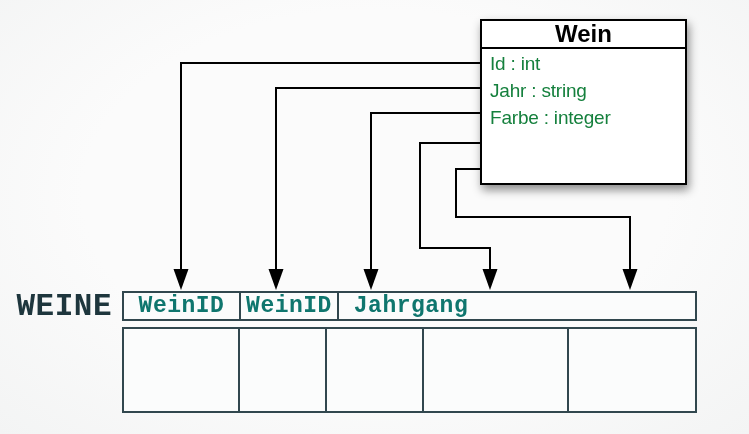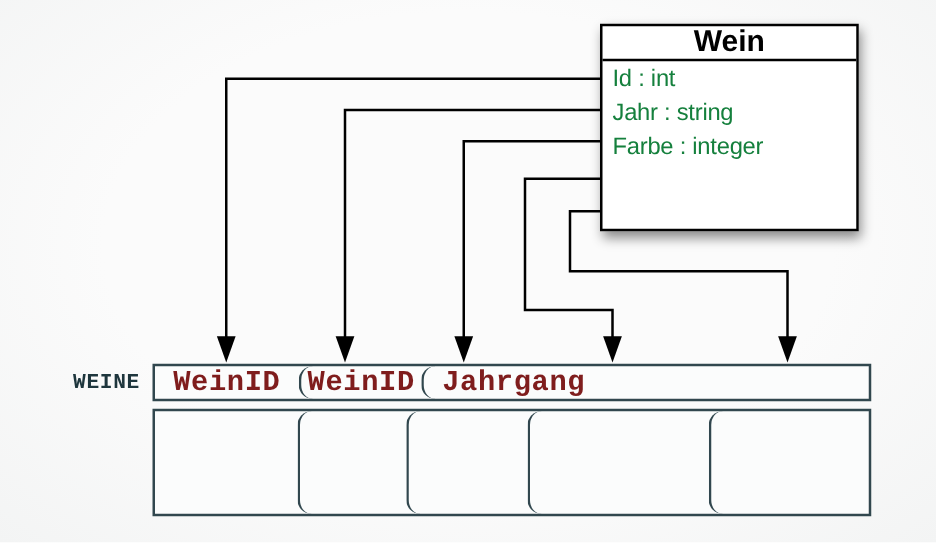--- a/index.html
+++ b/index.html
@@ -62,36 +62,35 @@
     border-left: 2px solid #31474e;
     flex-grow: 0;
     flex-shrink: 1;
     display: flex;
     align-items: center;
     justify-content: center;
     font-family: "Liberation Mono", "DejaVu Sans Mono", monospace;
     font-weight: bold;
     font-size: 23px;
     letter-spacing: 0.5px;
-    color: #7f1d1d;
+    color: #0f766e;
     overflow: hidden;
-    border-radius: 11px;
   }
   .cell:first-child {
     border-left: none;
   }
   .table-label {
     position: absolute;
     box-sizing: border-box;
     display: flex;
     align-items: center;
     justify-content: flex-end;
     font-family: "Liberation Mono", "DejaVu Sans Mono", monospace;
     font-weight: bold;
-    font-size: 17px;
+    font-size: 31px;
     letter-spacing: 0.5px;
     color: #1e363d;
   }
 </style>
 </head>
 <body>
 
 <div class="stage">
 
   <svg class="connectors" xmlns="http://www.w3.org/2000/svg" viewBox="0 0 749 434">

